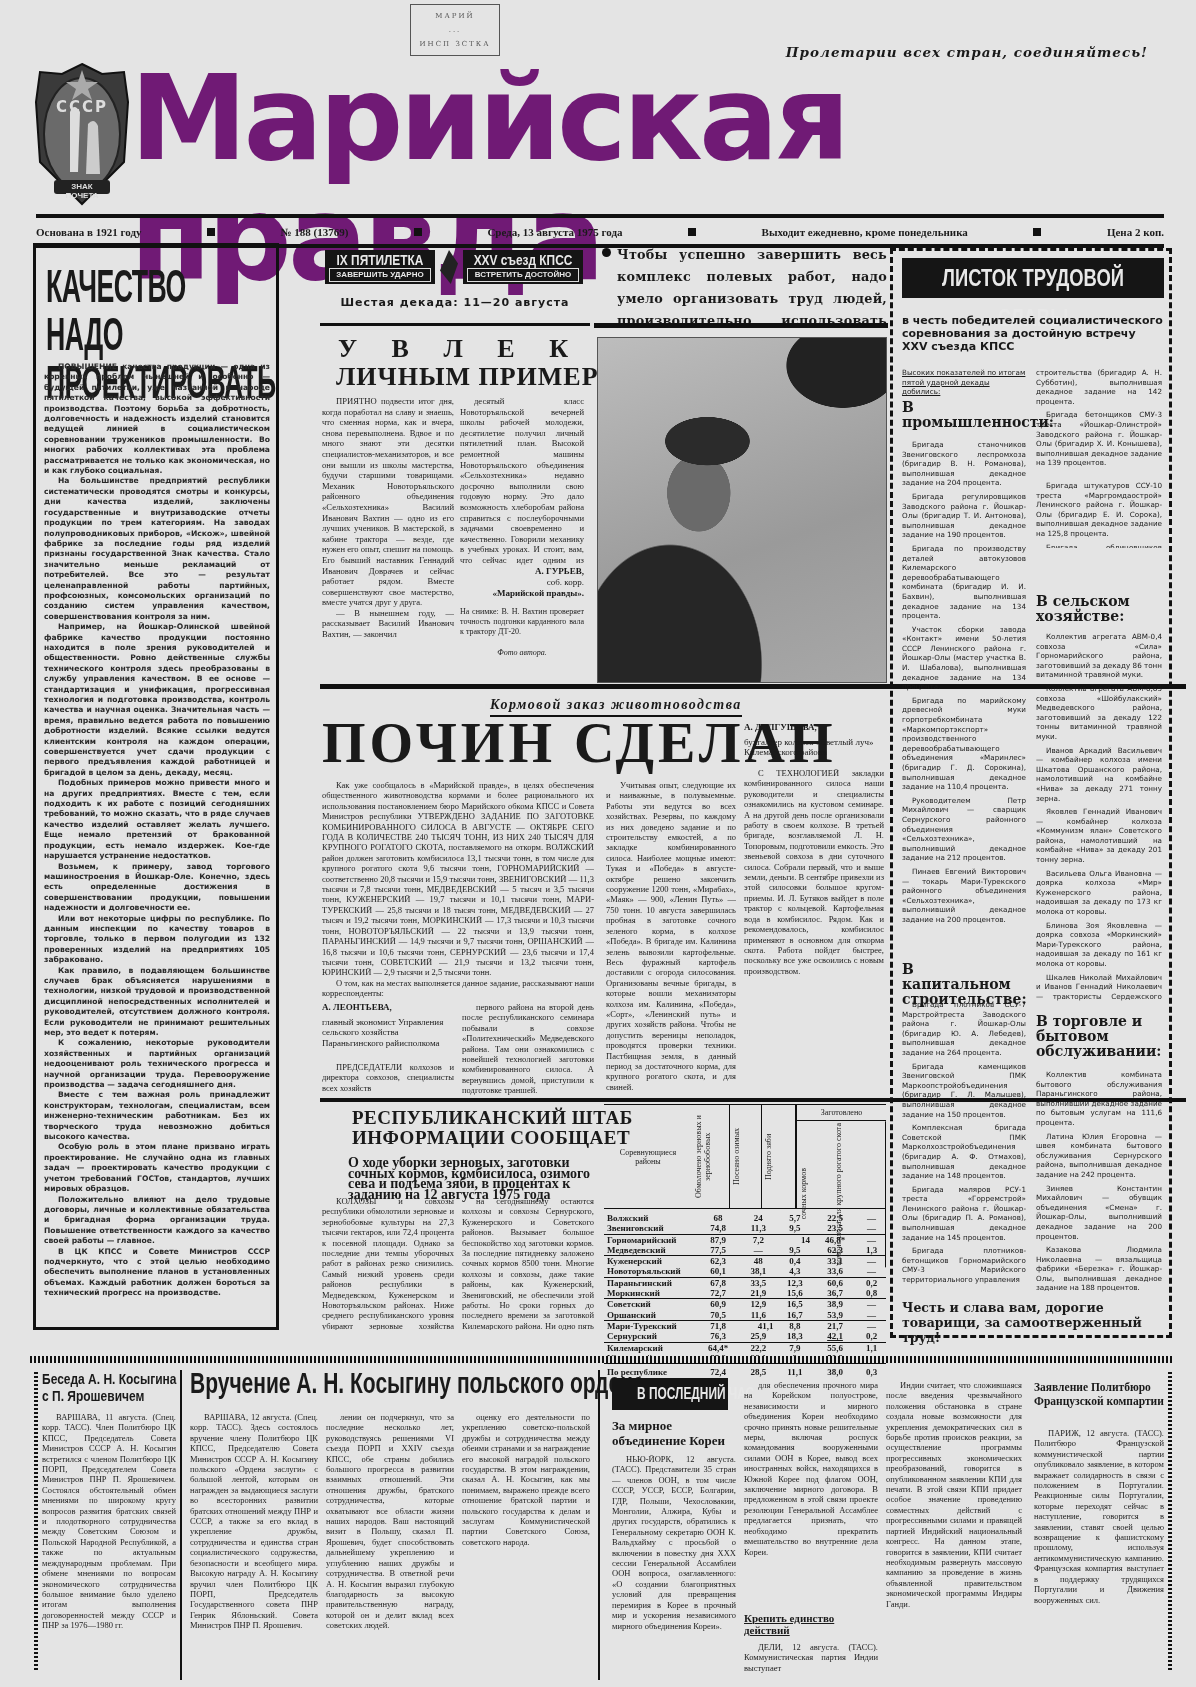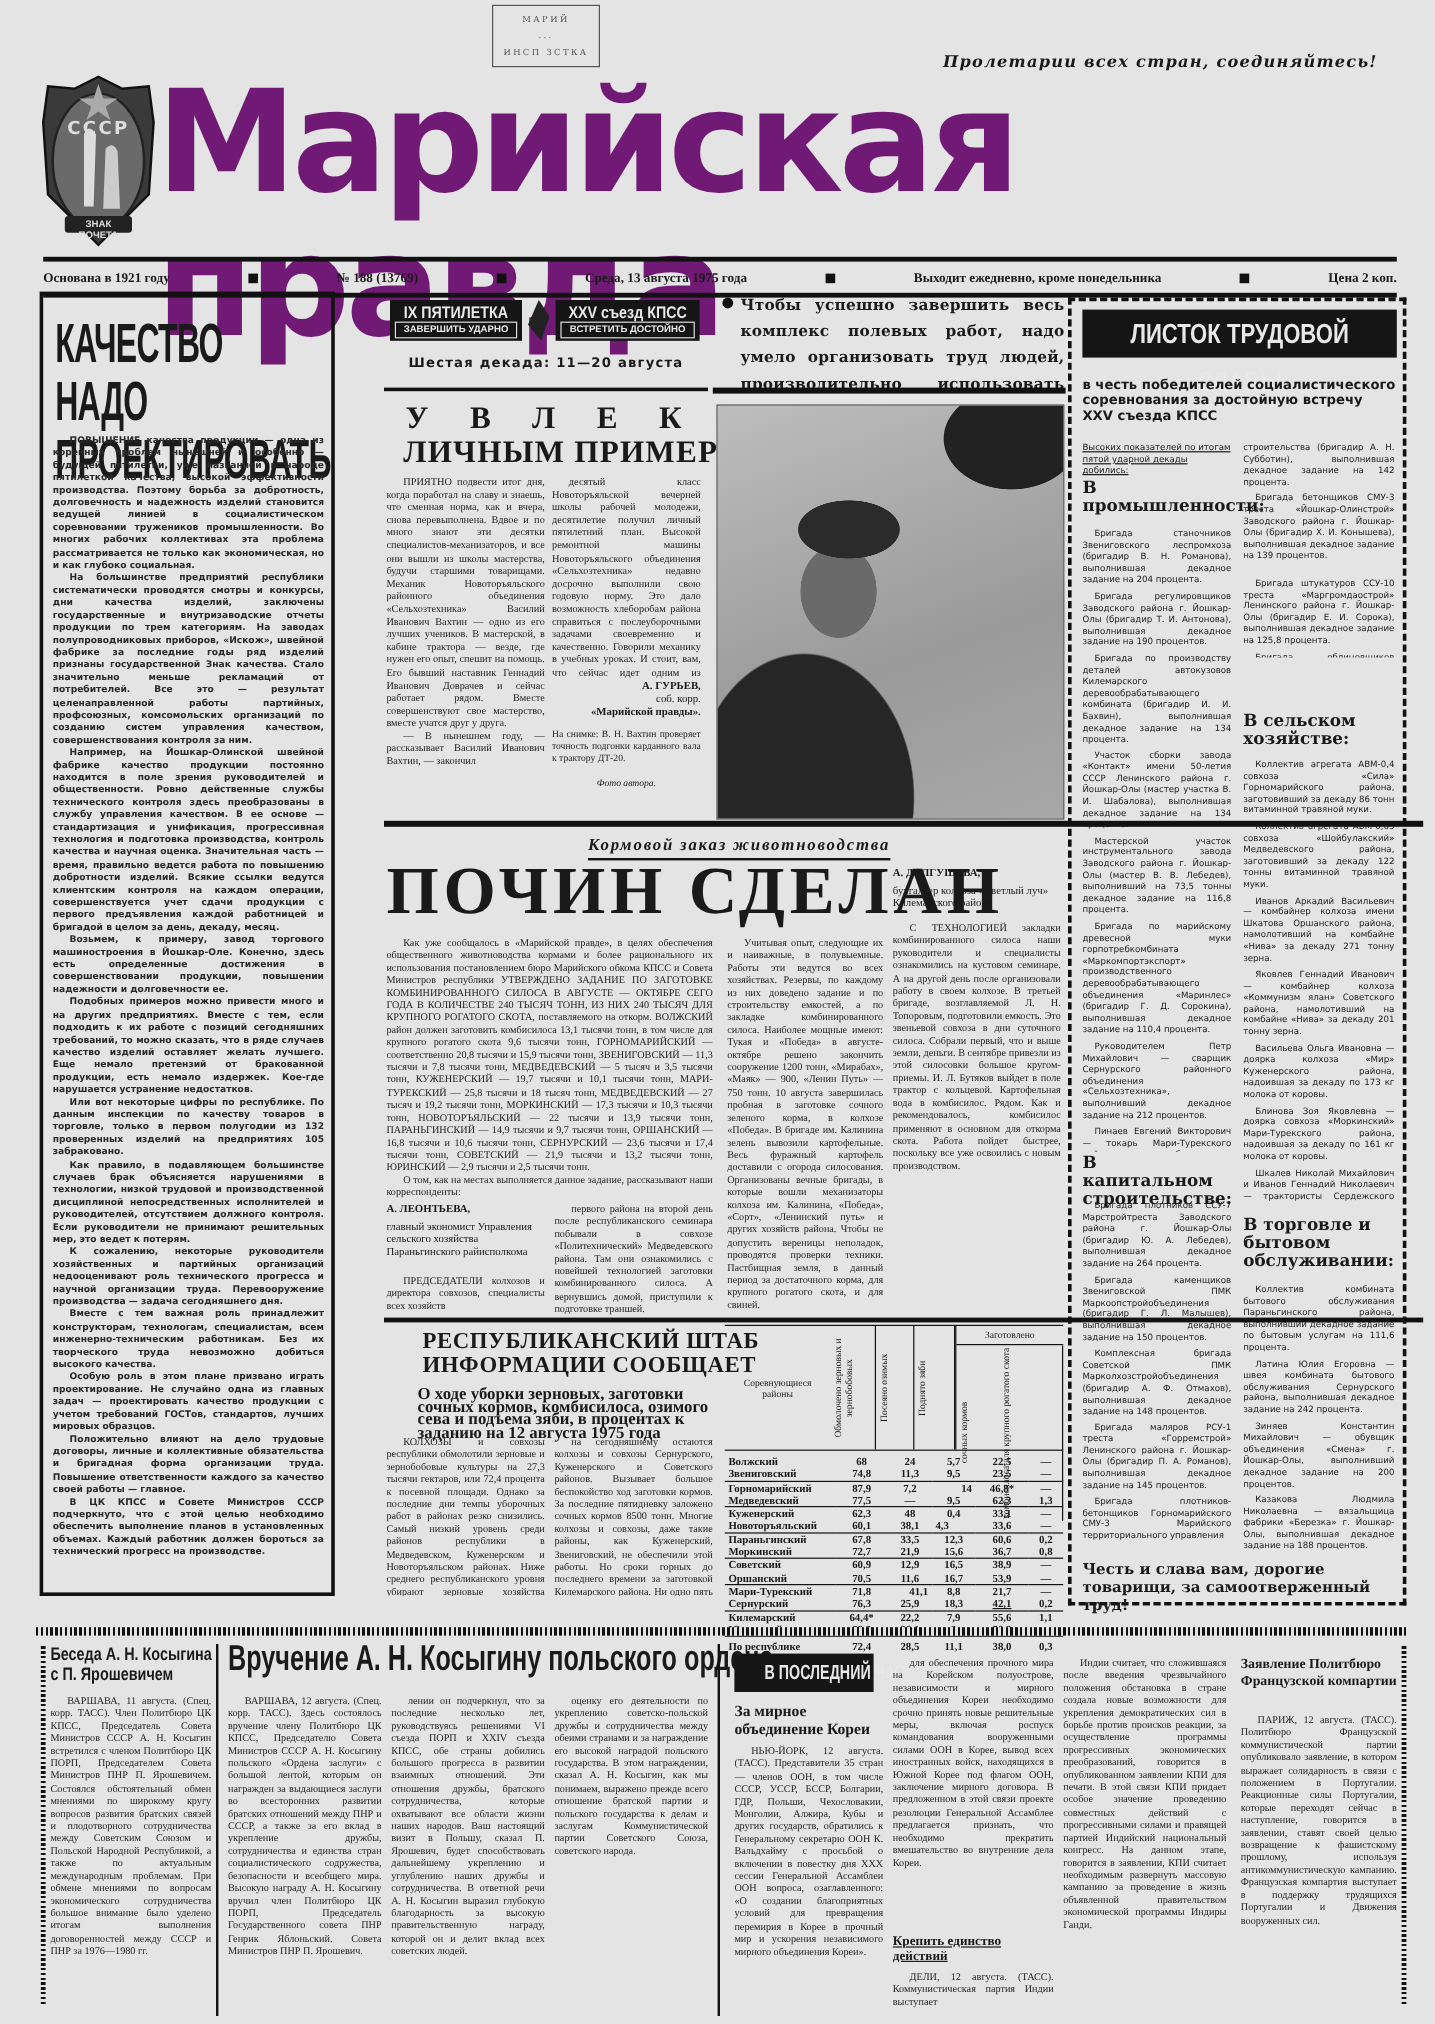--- a/index.html
+++ b/index.html
@@ -82,22 +82,22 @@
 
   <div class="box" style="left:33px;top:243px;width:246px;height:1087px;border-width:3px"></div>
   <div class="abs big-head" style="left:46px;top:262px;font-size:46px;line-height:48px;letter-spacing:-1px;transform:scaleX(0.58);width:380px">
     <div>КАЧЕСТВО НАДО</div>
     <div>ПРОЕКТИРОВАТЬ</div>
   </div>
   <div class="abs body-text sans" style="left:44px;top:362px;width:226px;font-family:'DejaVu Sans',sans-serif;font-size:7.6px;line-height:10.4px;font-weight:bold;color:#2a2a2a">
     <p>ПОВЫШЕНИЕ качества продукции — одна из коренных проблем нынешней и особенно — будущей пятилетки, уже названной в народе пятилеткой качества, высокой эффективности производства. Поэтому борьба за добротность, долговечность и надежность изделий становится ведущей линией в социалистическом соревновании тружеников промышленности. Во многих рабочих коллективах эта проблема рассматривается не только как экономическая, но и как глубоко социальная.</p>
     <p>На большинстве предприятий республики систематически проводятся смотры и конкурсы, дни качества изделий, заключены государственные и внутризаводские отчеты продукции по трем категориям. На заводах полупроводниковых приборов, «Искож», швейной фабрике за последние годы ряд изделий признаны государственной Знак качества. Стало значительно меньше рекламаций от потребителей. Все это — результат целенаправленной работы партийных, профсоюзных, комсомольских организаций по созданию систем управления качеством, совершенствования контроля за ним.</p>
     <p>Например, на Йошкар-Олинской швейной фабрике качество продукции постоянно находится в поле зрения руководителей и общественности. Ровно действенные службы технического контроля здесь преобразованы в службу управления качеством. В ее основе — стандартизация и унификация, прогрессивная технология и подготовка производства, контроль качества и научная оценка. Значительная часть — время, правильно ведется работа по повышению добротности изделий. Всякие ссылки ведутся клиентским контроля на каждом операции, совершенствуется учет сдачи продукции с первого предъявления каждой работницей и бригадой в целом за день, декаду, месяц.</p>
+    <p>Подобных примеров можно привести много и на других предприятиях. Вместе с тем, если подходить к их работе с позиций сегодняшних требований, то можно сказать, что в ряде случаев качество изделий оставляет желать лучшего. Еще немало претензий от бракованной продукции, есть немало издержек. Кое-где нарушается устранение недостатков.</p>
     <p>Возьмем, к примеру, завод торгового машиностроения в Йошкар-Оле. Конечно, здесь есть определенные достижения в совершенствовании продукции, повышении надежности и долговечности ее.</p>
-    <p>Подобных примеров можно привести много и на других предприятиях. Вместе с тем, если подходить к их работе с позиций сегодняшних требований, то можно сказать, что в ряде случаев качество изделий оставляет желать лучшего. Еще немало претензий от бракованной продукции, есть немало издержек. Кое-где нарушается устранение недостатков.</p>
     <p>Или вот некоторые цифры по республике. По данным инспекции по качеству товаров в торговле, только в первом полугодии из 132 проверенных изделий на предприятиях 105 забраковано.</p>
     <p>Как правило, в подавляющем большинстве случаев брак объясняется нарушениями в технологии, низкой трудовой и производственной дисциплиной непосредственных исполнителей и руководителей, отсутствием должного контроля. Если руководители не принимают решительных мер, это ведет к потерям.</p>
     <p>К сожалению, некоторые руководители хозяйственных и партийных организаций недооценивают роль технического прогресса и научной организации труда. Перевооружение производства — задача сегодняшнего дня.</p>
     <p>Вместе с тем важная роль принадлежит конструкторам, технологам, специалистам, всем инженерно-техническим работникам. Без их творческого труда невозможно добиться высокого качества.</p>
     <p>Особую роль в этом плане призвано играть проектирование. Не случайно одна из главных задач — проектировать качество продукции с учетом требований ГОСТов, стандартов, лучших мировых образцов.</p>
     <p>Положительно влияют на дело трудовые договоры, личные и коллективные обязательства и бригадная форма организации труда. Повышение ответственности каждого за качество своей работы — главное.</p>
     <p>В ЦК КПСС и Совете Министров СССР подчеркнуто, что с этой целью необходимо обеспечить выполнение планов в установленных объемах. Каждый работник должен бороться за технический прогресс на производстве.</p>
   </div>
 
   <div class="abs banner-blk" style="left:325px;top:250px;width:110px;height:34px;padding-top:2px">
@@ -236,21 +236,21 @@
             <td style="text-align: center; font-weight: bold;">62,3</td>
             <td style="text-align: center; font-weight: bold;">48</td>
             <td style="text-align: center; font-weight: bold;">0,4</td>
             <td style="text-align: center; font-weight: bold;">33,1</td>
             <td style="text-align: center; font-weight: bold;">—</td>
           </tr>
           <tr style="border-bottom: 1px solid rgb(17, 17, 17);">
             <td style="text-align: left; font-weight: bold; width: 92px;">Новоторъяльский</td>
             <td style="text-align: center; font-weight: bold;">60,1</td>
             <td style="text-align: center; font-weight: bold;">38,1</td>
-            <td style="font-weight: bold;">4,3</td>
+            <td style="text-align: center; font-weight: bold;">4,3</td>
             <td style="text-align: center; font-weight: bold;">33,6</td>
             <td style="text-align: center; font-weight: bold;">—</td>
           </tr>
           <tr>
             <td style="text-align: left; font-weight: bold; width: 92px;">Параньгинский</td>
             <td style="text-align: center; font-weight: bold;">67,8</td>
             <td style="text-align: center; font-weight: bold;">33,5</td>
             <td style="text-align: center; font-weight: bold;">12,3</td>
             <td style="text-align: center; font-weight: bold;">60,6</td>
             <td style="text-align: center; font-weight: bold;">0,2</td>
@@ -331,21 +331,20 @@
   <div class="abs sans" style="left:902px;top:314px;width:262px;font-size:11px;font-weight:bold;line-height:13px">в честь победителей социалистического соревнования за достойную встречу XXV съезда КПСС</div>
 
   <div class="abs sans" style="left:902px;top:368px;width:124px;font-size:7.2px;line-height:9.6px;text-decoration:underline">Высоких показателей по итогам пятой ударной декады добились:</div>
 
   <div class="abs serif" style="left:902px;top:400px;width:124px;font-size:14px;font-weight:bold;line-height:15px">В промышленности:</div>
   <div class="abs sans" style="left:902px;top:440px;width:124px;font-size:7.2px;line-height:9.6px;text-align:justify;height:520px;overflow:hidden">
     <p style="text-indent:10px;margin-bottom:4px">Бригада станочников Звениговского леспромхоза (бригадир В. Н. Романова), выполнившая декадное задание на 204 процента.</p>
     <p style="text-indent:10px;margin-bottom:4px">Бригада регулировщиков Заводского района г. Йошкар-Олы (бригадир Т. И. Антонова), выполнившая декадное задание на 190 процентов.</p>
     <p style="text-indent:10px;margin-bottom:4px">Бригада по производству деталей автокузовов Килемарского деревообрабатывающего комбината (бригадир И. И. Бахвин), выполнившая декадное задание на 134 процента.</p>
     <p style="text-indent:10px;margin-bottom:4px">Участок сборки завода «Контакт» имени 50-летия СССР Ленинского района г. Йошкар-Олы (мастер участка В. И. Шабалова), выполнившая декадное задание на 134 процента.</p>
-    <p style="text-indent:10px;margin-bottom:4px">Мастерской участок инструментального завода Заводского района г. Йошкар-Олы (мастер В. В. Лебедев), выполнивший на 73,5 тонны декадное задание на 116,8 процента.</p>
     <p style="text-indent:10px;margin-bottom:4px">Бригада по марийскому древесной муки горпотребкомбината «Маркомпортэкспорт» производственного деревообрабатывающего объединения «Маринлес» (бригадир Г. Д. Сорокина), выполнившая декадное задание на 110,4 процента.</p>
     <p style="text-indent:10px;margin-bottom:4px">Руководителем Петр Михайлович — сварщик Сернурского районного объединения «Сельхозтехника», выполнивший декадное задание на 212 процентов.</p>
     <p style="text-indent:10px;margin-bottom:4px">Пинаев Евгений Викторович — токарь Мари-Турекского районного объединения «Сельхозтехника», выполнивший декадное задание на 200 процентов.</p>
 
   </div>
 
   <div class="abs serif" style="left:902px;top:962px;width:124px;font-size:14px;font-weight:bold;line-height:15px">В капитальном строительстве:</div>
   <div class="abs sans" style="left:902px;top:1000px;width:124px;font-size:7.2px;line-height:9.6px;text-align:justify;height:296px;overflow:hidden">
     <p style="text-indent:10px;margin-bottom:4px">Бригада плотников ССУ-7 Марстройтреста Заводского района г. Йошкар-Олы (бригадир Ю. А. Лебедев), выполнившая декадное задание на 264 процента.</p>
     <p style="text-indent:10px;margin-bottom:4px">Бригада каменщиков Звениговской ПМК Маркоопстройобъединения (бригадир Г. Л. Малышев), выполнившая декадное задание на 150 процентов.</p>

